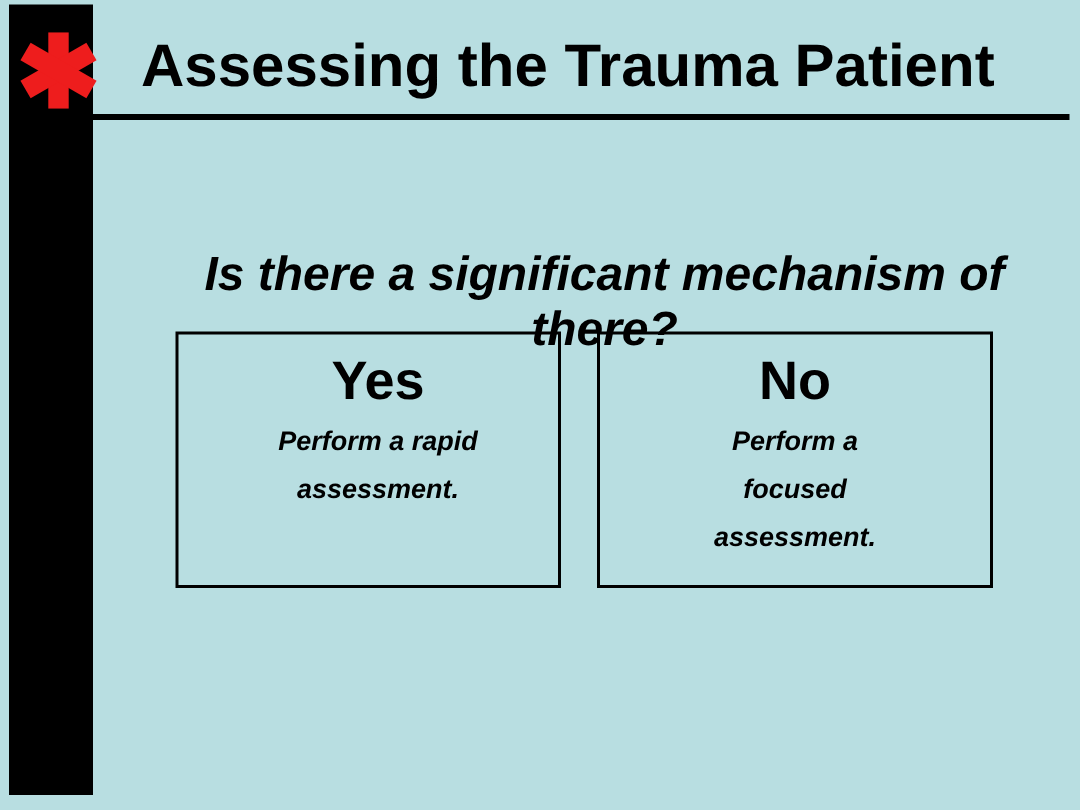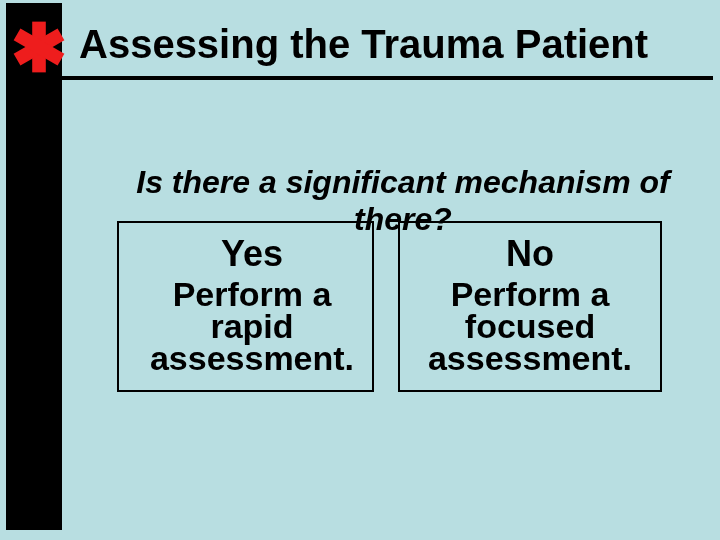--- a/index.html
+++ b/index.html
@@ -22,21 +22,21 @@
   .accent-bar{
     position:absolute;left:6px;top:3px;width:56px;height:527px;
     background:var(--accent-bar);
   }
   .star{
     position:absolute;left:4px;top:14px;width:58px;height:60px;
   }
   .star rect{fill:var(--star);}
 
   .title{
-    position:absolute;left:79px;top:23px;
+    position:absolute;left:94px;top:23px;
     font-size:40px;line-height:42px;font-weight:bold;
     white-space:nowrap;letter-spacing:0px;
   }
   .title-underline{
     position:absolute;left:62px;top:76px;width:651px;height:4px;
     background:var(--text);
   }
 
   .question{
     position:absolute;left:85px;top:137px;width:636px;
@@ -50,22 +50,23 @@
     text-align:center;
     background:transparent;
   }
   .box-yes{left:117px;width:257px;padding-left:13px;}
   .box-no{left:398px;width:264px;}
   .box-heading{
     font-size:36px;line-height:44px;font-weight:bold;
     margin-top:9px;
   }
   .box-body{
-    font-size:34px;line-height:32px;font-weight:bold;
+    font-size:18px;line-height:32px;font-weight:bold;
     margin-top:2px;
+    font-style:italic;
   }
 </style>
 </head>
 <body>
 
 <div class="slide">
 
   <div class="accent-bar">
     <svg class="star" viewBox="-32 -32 64 64" xmlns="http://www.w3.org/2000/svg">
       <g>

